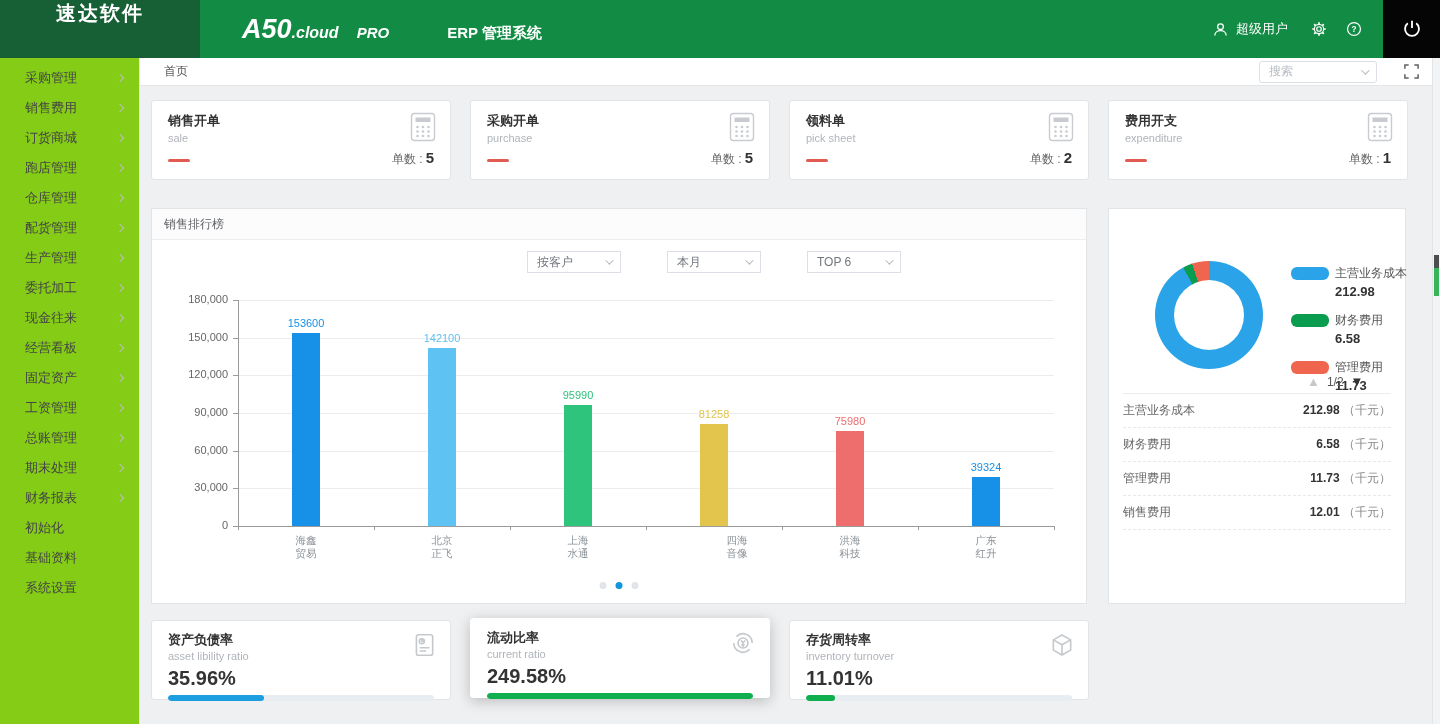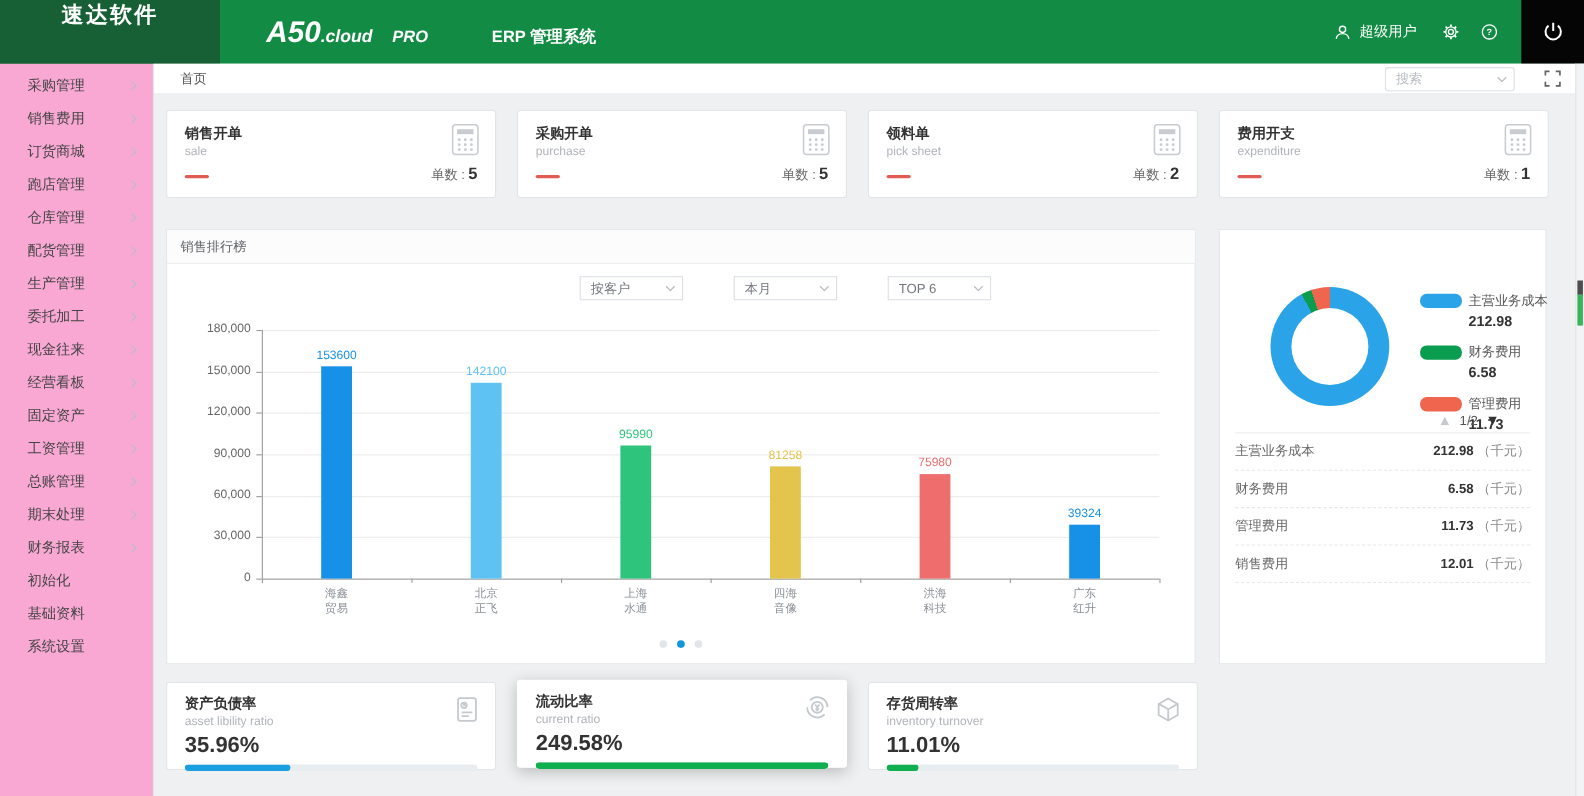--- a/index.html
+++ b/index.html
@@ -16,21 +16,21 @@
   .p-sys { font-size:15px; font-weight:bold; margin-left:58px; }
   .header-right { margin-left:auto; display:flex; align-items:center; color:#fff; }
   .hicon { display:inline-flex; align-items:center; }
   .uname { font-size:13px; margin:0 0 0 7px; }
   .gear-gap { margin-left:22px; }
   .help-gap { margin-left:17px; margin-right:20px; }
   .power-block { width:57px; height:58px; background:#050505; display:flex; align-items:center; justify-content:center; cursor:pointer; }
 
   
   .app-body { display:flex; height:666px; }
-  .sidebar { width:140px; background:#f9a8d4; border-right:1px solid #e4e6e8; padding-top:5px; flex:none; }
+  .sidebar { width:140px; background:#84cc16; border-right:1px solid #e4e6e8; padding-top:5px; flex:none; }
   .side-item { height:30px; display:flex; align-items:center; justify-content:space-between; padding:0 16px 0 25px;
                font-size:13px; color:#454545; cursor:pointer; }
   .caret-right { width:6px; height:6px; border-right:1.4px solid #b9bdc2; border-bottom:1.4px solid #b9bdc2;
                  transform:rotate(-45deg); display:inline-block; }
   .main-col { flex:1; background:#eef0f1; position:relative; }
 
   
   .tabbar { height:28px; background:#fff; border-bottom:1px solid #e3e5e7; display:flex; align-items:center; padding:0 20px 0 24px; }
   .tab { font-size:12px; color:#555; cursor:pointer; }
   .tab-right { margin-left:auto; display:flex; align-items:center; gap:26px; }
@@ -389,21 +389,21 @@
                 <div>正飞</div>
               </div>
               <div class="bar" style="left: 326px; height: 121px; background: rgb(46, 196, 124);"></div>
               <div class="barval" style="left: 295px; bottom: 125px; color: rgb(46, 196, 124);">95990</div>
               <div class="barcat" style="left: 295px;">
                 <div>上海</div>
                 <div>水通</div>
               </div>
               <div class="bar" style="left: 462px; height: 102px; background: rgb(227, 196, 76);"></div>
               <div class="barval" style="left: 431px; bottom: 106px; color: rgb(227, 196, 76);">81258</div>
-              <div class="barcat" style="left: 431px;">
+              <div class="barcat" style="left: 454px;">
                 <div>四海</div>
                 <div>音像</div>
               </div>
               <div class="bar" style="left: 598px; height: 95px; background: rgb(238, 110, 110);"></div>
               <div class="barval" style="left: 567px; bottom: 99px; color: rgb(238, 110, 110);">75980</div>
               <div class="barcat" style="left: 567px;">
                 <div>洪海</div>
                 <div>科技</div>
               </div>
               <div class="bar" style="left: 734px; height: 49px; background: rgb(23, 144, 232);"></div>

